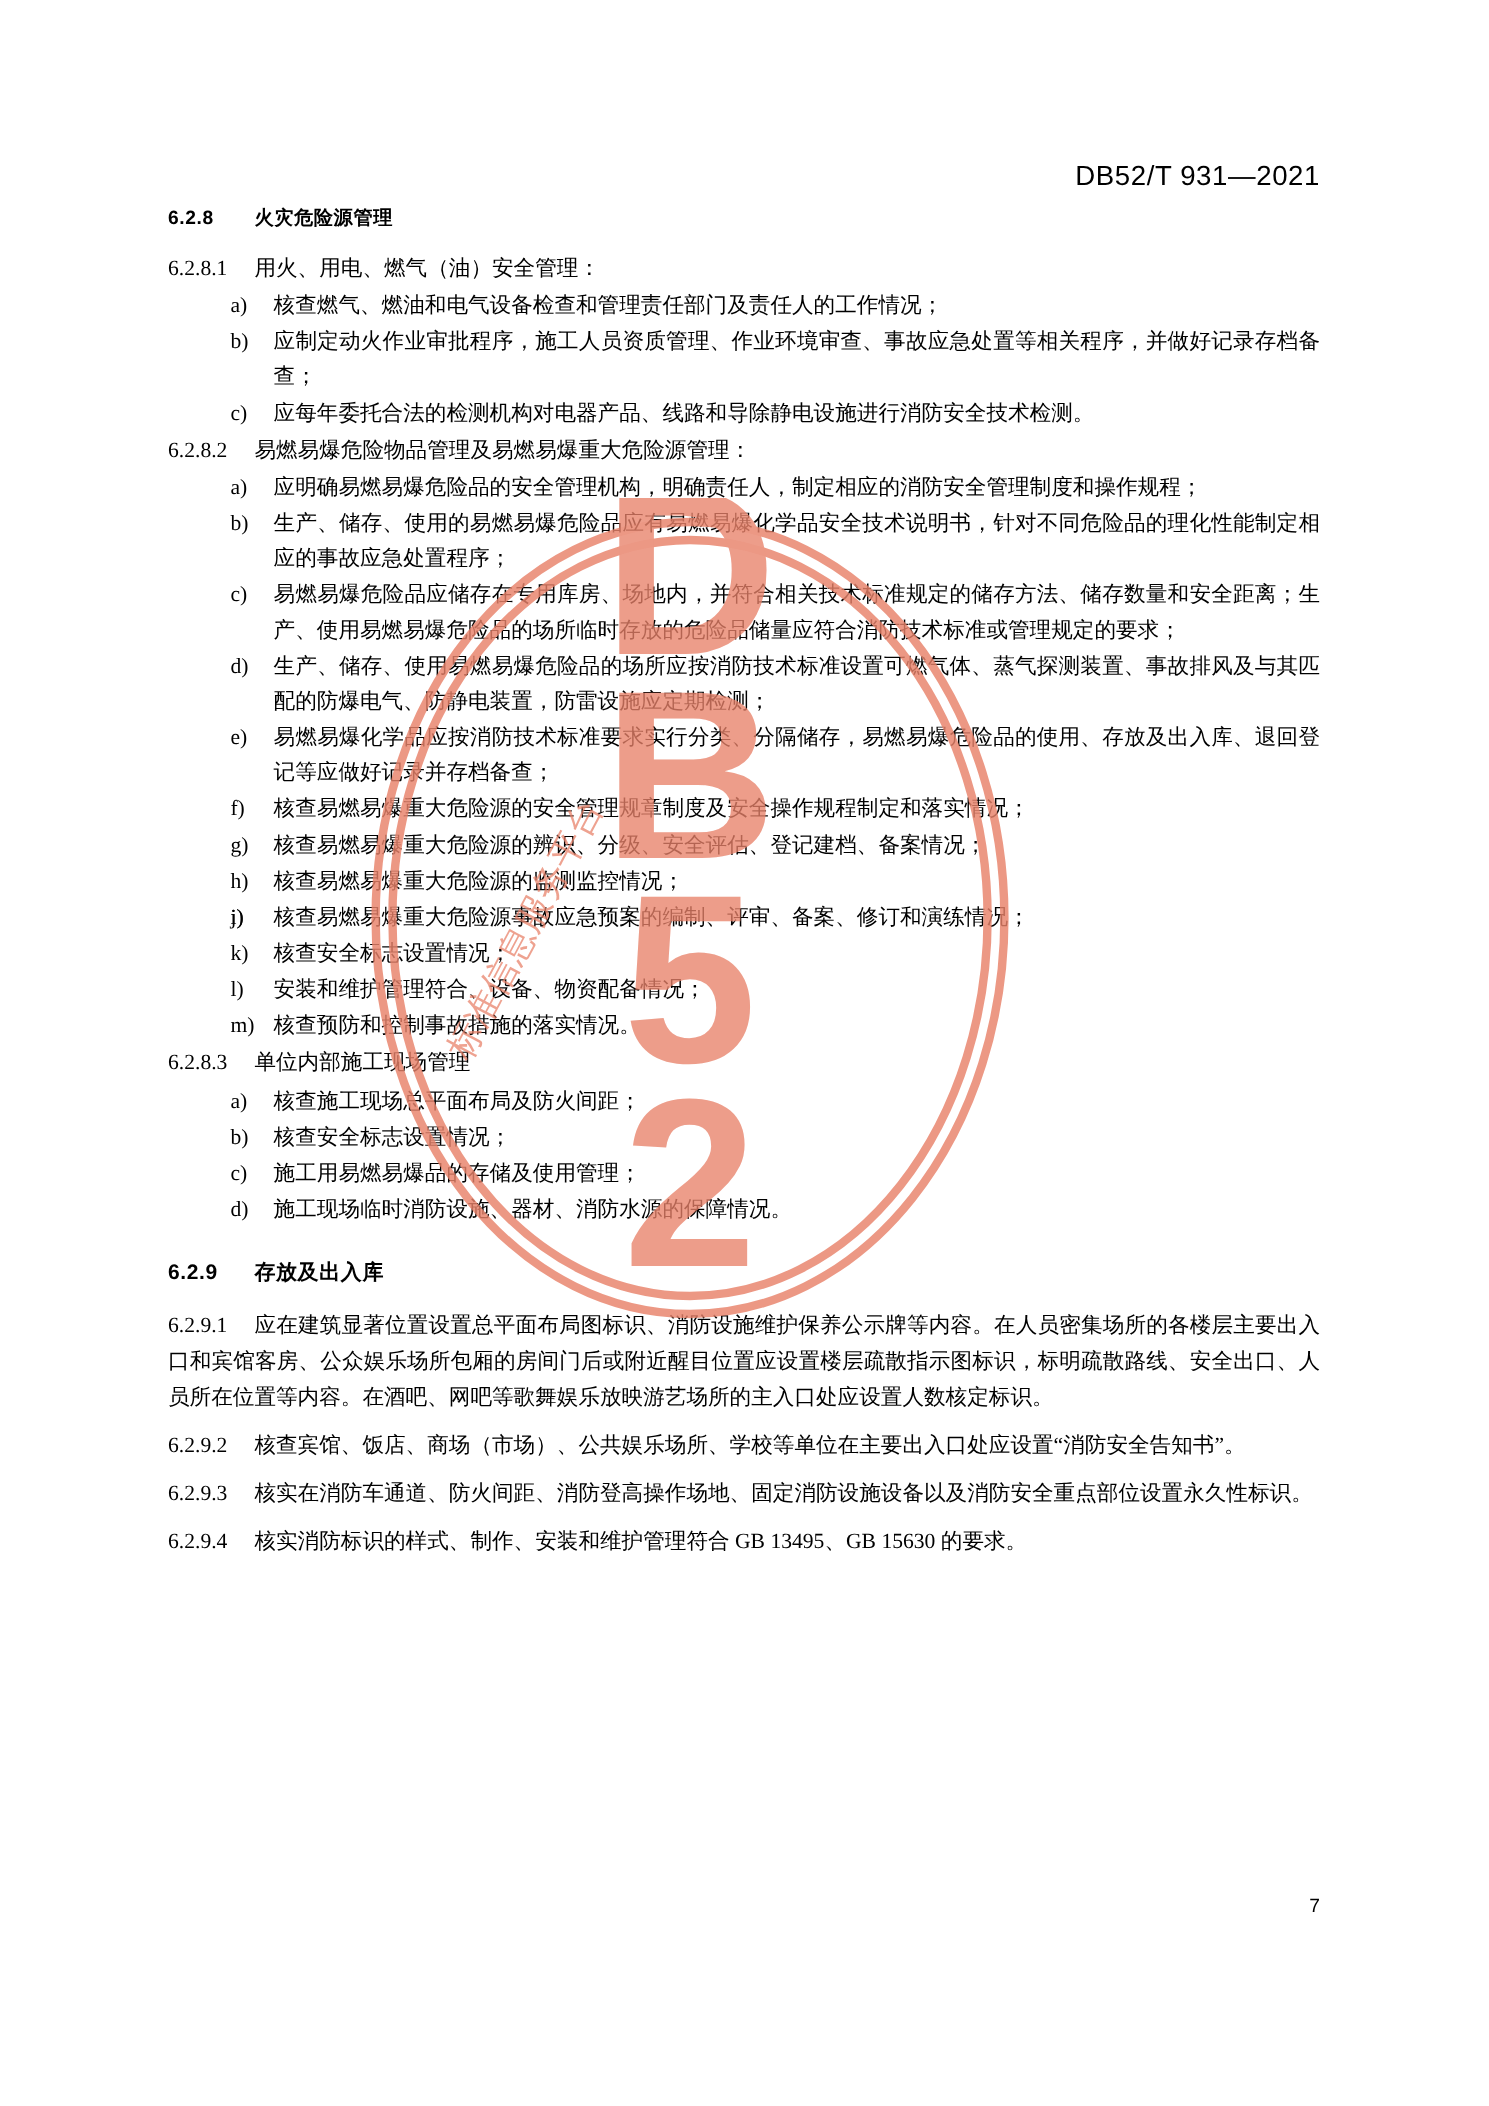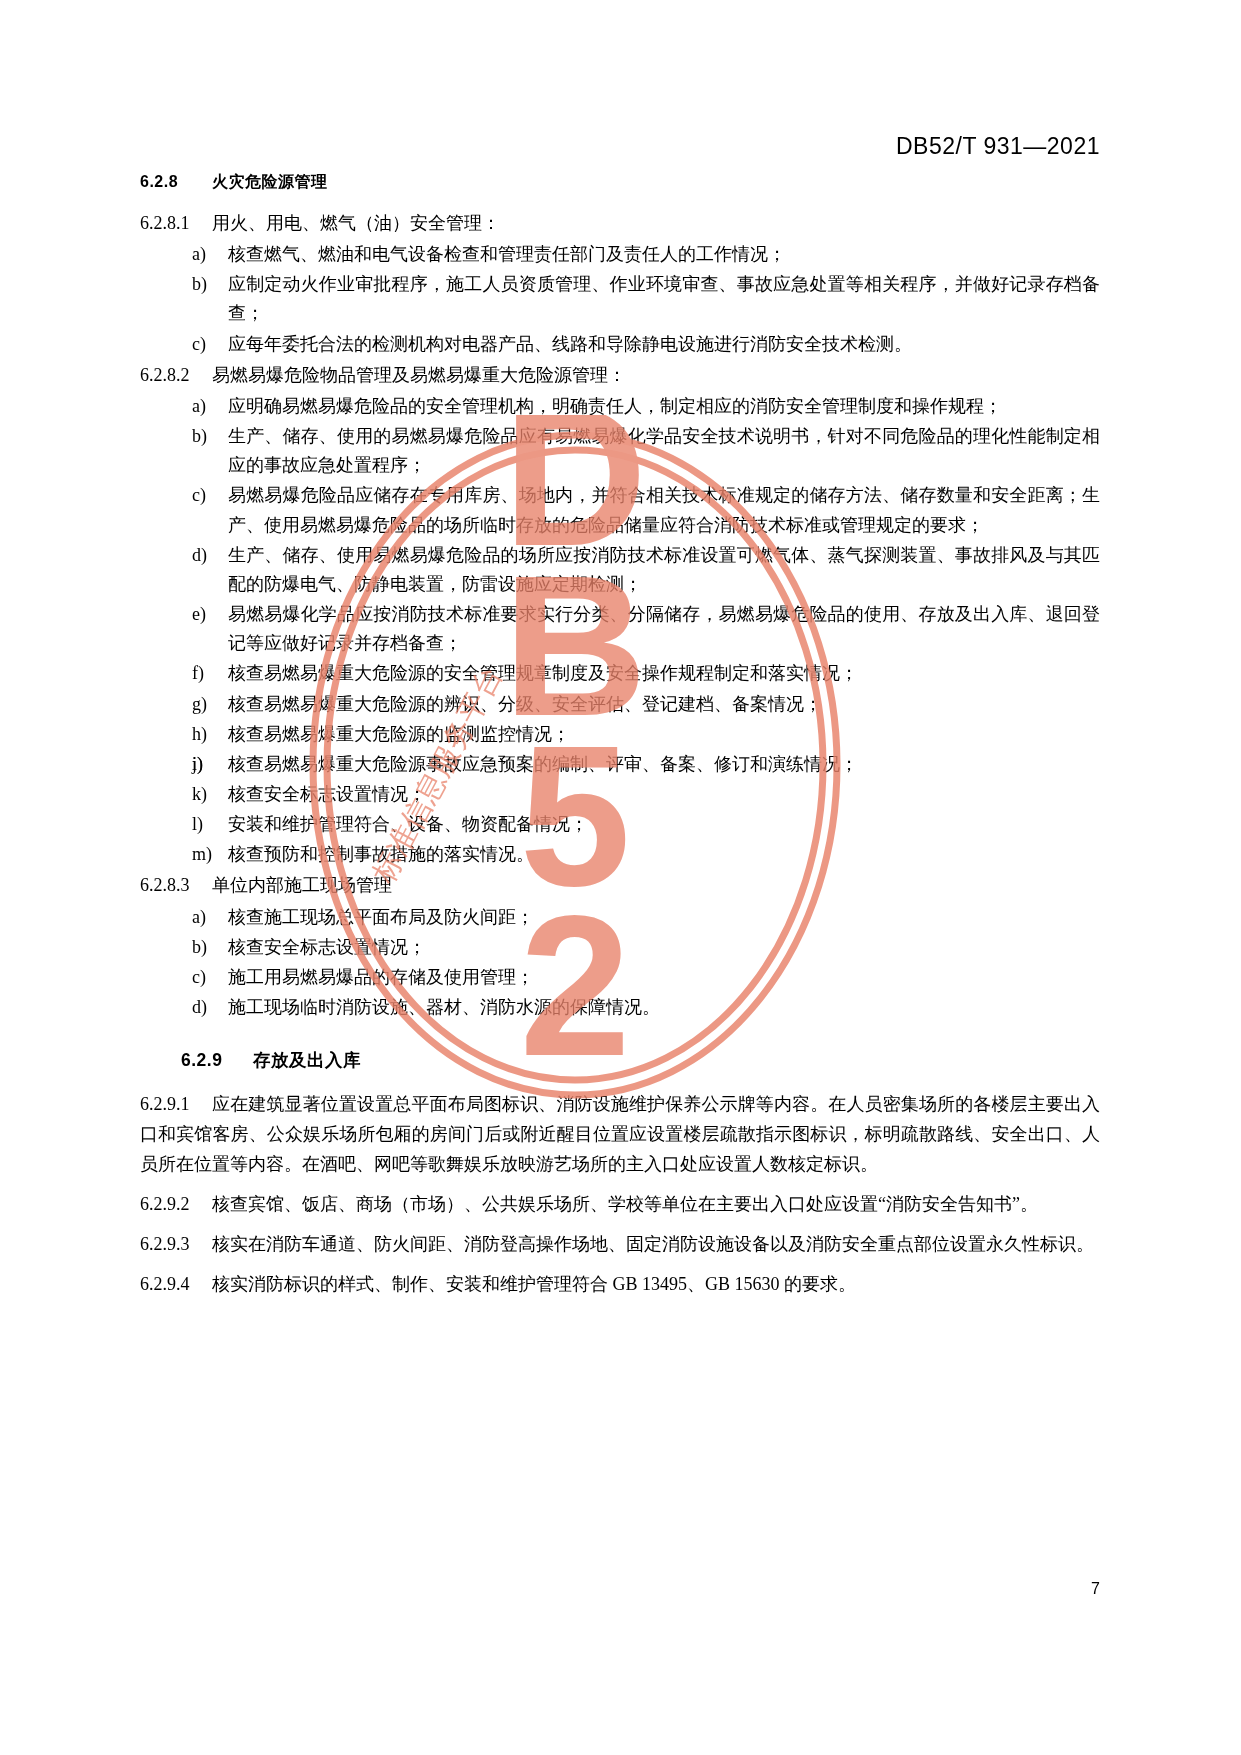--- a/index.html
+++ b/index.html
@@ -98,21 +98,20 @@
   .sec-head2 {
     font-family: "Liberation Sans", sans-serif;
     font-weight: bold;
     font-size: 17.5px;
     margin: 26px 0 18px 0;
     letter-spacing: 0.5px;
   }
   .sec-head2 .num {
     display: inline-block;
     min-width: 72px;
-    margin-left: 41px;
   }
   .pageno {
     position: absolute;
     right: 0;
     top: 1580px;
     font-family: "Liberation Sans", sans-serif;
     font-size: 16px;
   }
   
   .stamp {

